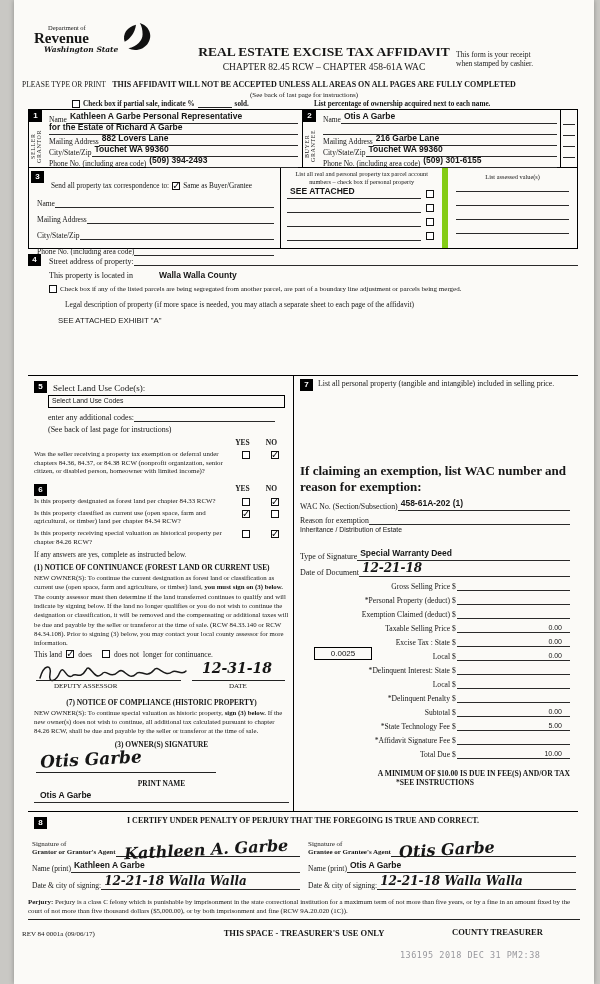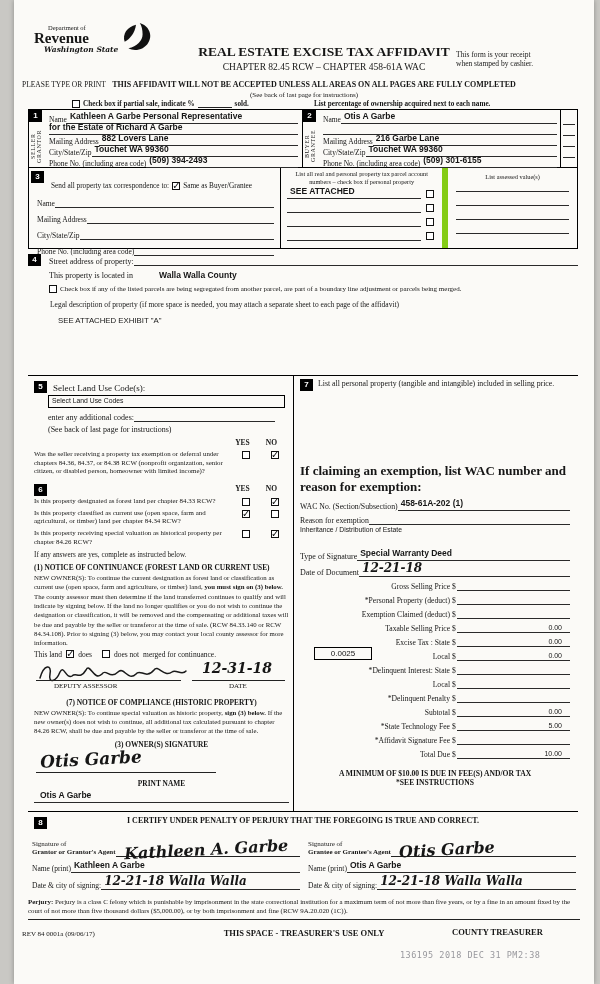--- a/index.html
+++ b/index.html
@@ -238,21 +238,21 @@
       <span class="uline"></span>
     </div>
     <div style="margin:4px 0 0 21px; font-size:8px; display:flex; align-items:baseline;">
       <span>This property is located in</span>
       <span class="tv" style="margin-left:26px;">Walla Walla County</span>
     </div>
     <div style="margin:5px 0 0 21px; font-size:7px; display:flex; align-items:flex-start; gap:3px;">
       <span class="cb"></span>
       <span>Check box if any of the listed parcels are being segregated from another parcel, are part of a boundary line adjustment or parcels being merged.</span>
     </div>
-    <div style="margin:7px 0 0 22px; font-size:7.5px;">Legal description of property (if more space is needed, you may attach a separate sheet to each page of the affidavit)</div>
+    <div style="margin:7px 0 0 37px; font-size:7.5px;">Legal description of property (if more space is needed, you may attach a separate sheet to each page of the affidavit)</div>
     <div class="tvs" style="margin:7px 0 0 30px; font-size:7.8px;">SEE ATTACHED EXHIBIT "A"</div>
   </div>
 
   <div class="abs" style="left:14px; top:375px; width:550px; height:437px; border-top:1px solid #000; border-bottom:1px solid #000;">
     <div class="abs" style="left:265px; top:0; bottom:0; width:1px; background:#000;"></div>
 
     <div class="abs" style="left:0; top:0; width:265px; padding:4px 4px 0 6px;">
 
       <div class="fl" style="height:13px;">
         <span class="badge">5</span>
@@ -309,21 +309,21 @@
       <div class="ntitle" style="text-align:left;">(1) NOTICE OF CONTINUANCE (FOREST LAND OR CURRENT USE)</div>
       <p class="nbody"><span>NEW OWNER(S): To continue the current designation as forest land or classification as current use (open space, farm and agriculture, or timber) land, </span><b>you must sign on (3) below.</b><span> The county assessor must then determine if the land transferred continues to qualify and will indicate by signing below. If the land no longer qualifies or you do not wish to continue the designation or classification, it will be removed and the compensating or additional taxes will be due and payable by the seller or transferor at the time of sale. (RCW 84.33.140 or RCW 84.34.108). Prior to signing (3) below, you may contact your local county assessor for more information.</span></p>
 
       <div style="position:relative; height:44px;">
         <div style="font-size:7.5px; display:flex; align-items:center; gap:4px; margin-top:2px;">
           <span>This land</span>
           <span class="cb on"></span>
           <span>does</span>
           <span class="cb" style="margin-left:6px;"></span>
           <span>does not</span>
-          <span>merged for continuance.</span>
+          <span>longer for continuance.</span>
         </div>
         <svg class="abs" style="left:0; top:6px;" width="156" height="30" viewBox="0 0 156 30">
           <path d="M6 22 C10 8 18 8 16 18 C14 28 22 26 26 16 C30 8 32 24 38 20 C42 16 46 24 52 14 C56 6 60 26 68 18 C72 12 76 24 84 16 C90 10 94 26 102 18 C106 12 112 24 120 14 C124 8 130 22 138 16 C142 13 148 20 152 15" stroke="#1a1a1a" stroke-width="1.5" fill="none" stroke-linecap="round"></path>
         </svg>
         <span class="hand abs" style="left:168px; top:10px; font-size:14px;">12-31-18</span>
         <div class="abs" style="left:2px; right:108px; top:30px; border-bottom:1px solid #222;"></div>
         <div class="abs" style="left:158px; right:4px; top:30px; border-bottom:1px solid #222;"></div>
         <div class="abs" style="left:20px; top:32px; font-size:7px;">DEPUTY ASSESSOR</div>
         <div class="abs" style="left:195px; top:32px; font-size:7px;">DATE</div>
       </div>
@@ -431,21 +431,21 @@
           <span class="flab">*Affidavit Signature Fee</span>
           <span class="fdol">$</span>
           <span class="fline"></span>
         </div>
       <div class="fee">
           <span class="flab">Total Due</span>
           <span class="fdol">$</span>
           <span class="fline">10.00</span>
         </div>
 
-      <div style="text-align:center; font-weight:bold; font-size:7.6px; margin-top:10px;">A MINIMUM OF $10.00 IS DUE IN FEE(S) AND/OR TAX</div>
+      <div style="text-align:right; font-weight:bold; font-size:7.6px; margin-top:10px;">A MINIMUM OF $10.00 IS DUE IN FEE(S) AND/OR TAX</div>
       <div style="text-align:center; font-weight:bold; font-size:7.6px;">*SEE INSTRUCTIONS</div>
     </div>
   </div>
 
   <div class="abs" style="left:14px; top:813px; width:550px; height:80px;">
     <span class="badge abs" style="left:6px; top:4px;">8</span>
     <div style="text-align:center; font-weight:bold; font-size:8px; padding-top:3px;">I CERTIFY UNDER PENALTY OF PERJURY THAT THE FOREGOING IS TRUE AND CORRECT.</div>
 
     <div class="s8col" style="left:4px; top:14px;">
       <div class="s8sig">

